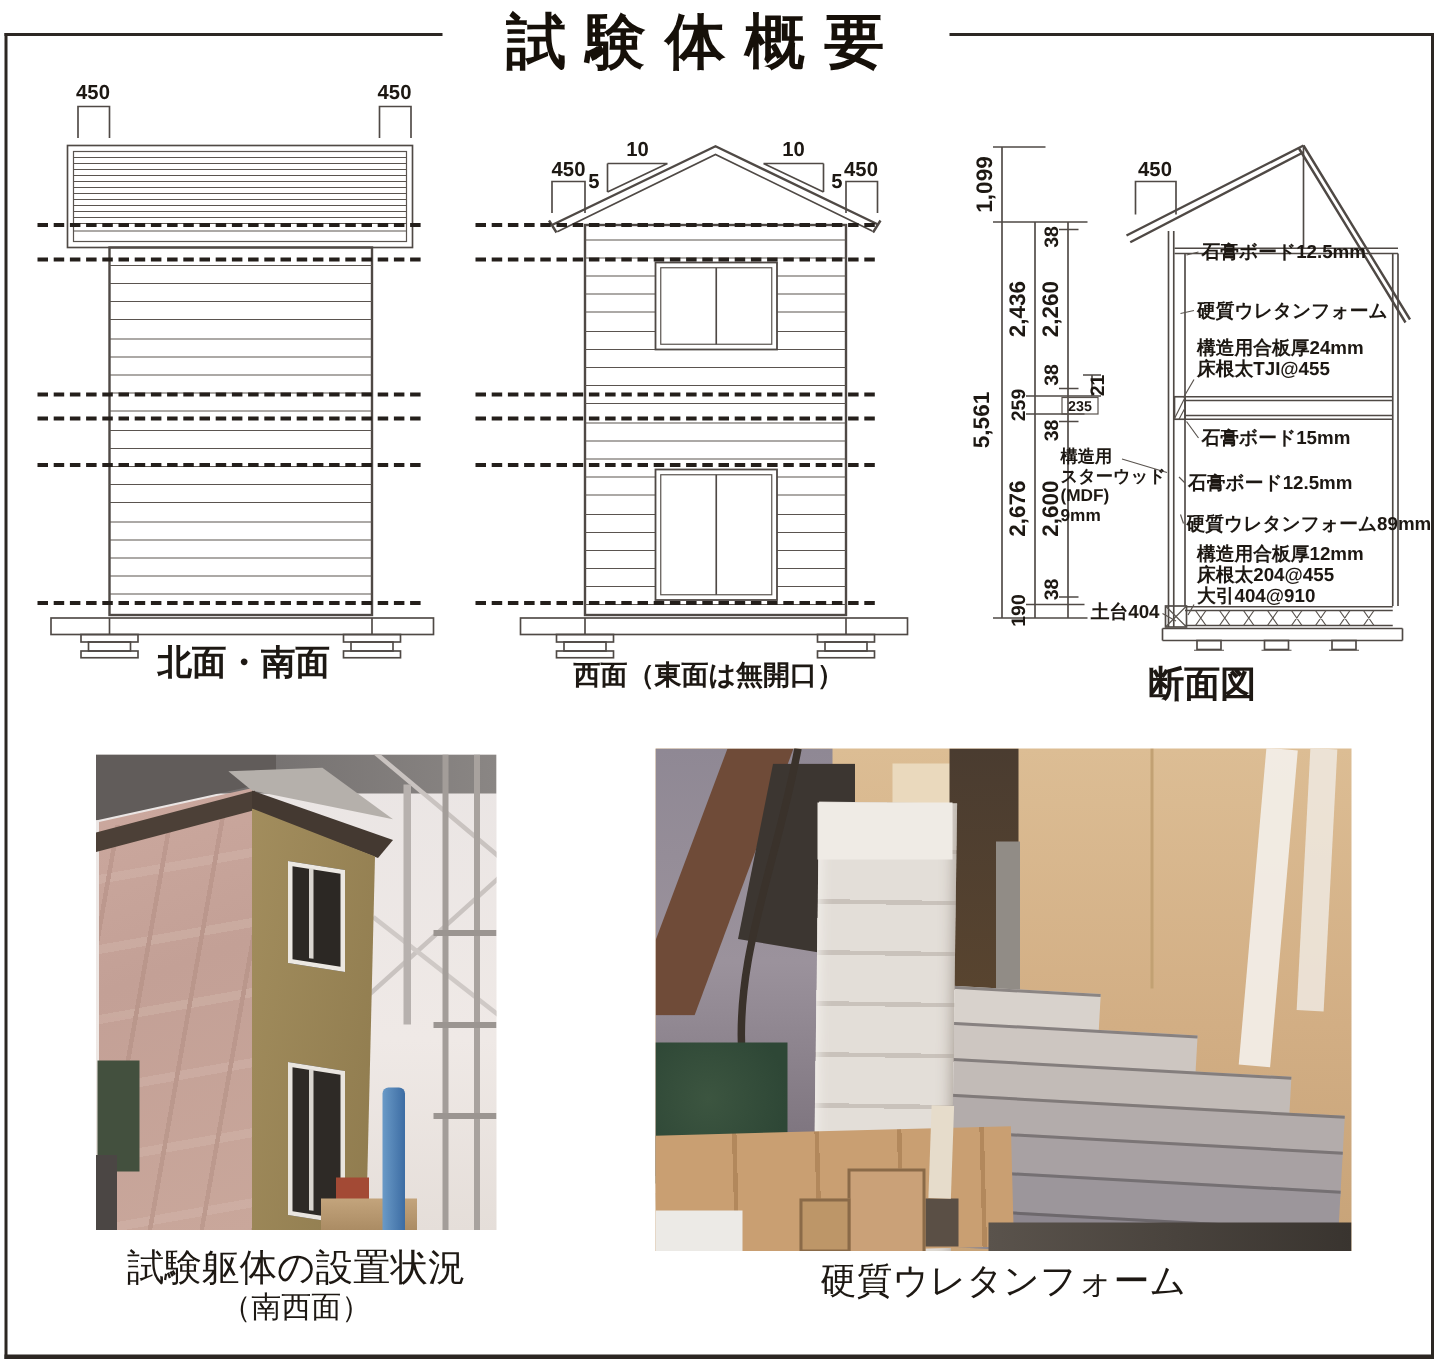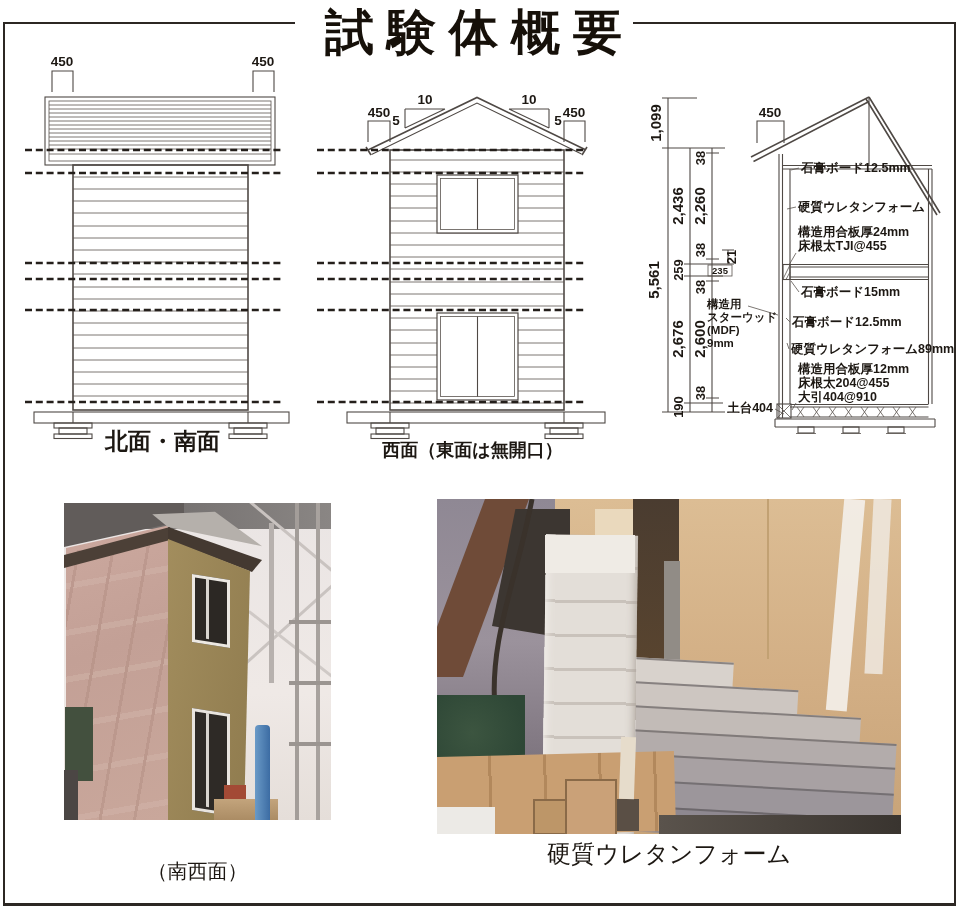--- a/index.html
+++ b/index.html
@@ -1,20 +1,20 @@
 <!DOCTYPE html>
 <html><head>
 <meta charset="utf-8">
 <style>
   html,body{margin:0;padding:0;background:#fff;}
   #page{position:relative;width:960px;height:911px;background:#fff;overflow:hidden;
         font-family:"Liberation Sans","DejaVu Sans",sans-serif;color:#1d1813;}
   .frameline{position:absolute;background:#2c2723;}
   #title{position:absolute;left:305px;top:0px;width:330px;height:46px;
-         font-size:49px;font-weight:900;letter-spacing:13px;text-align:right;
+         font-size:40px;font-weight:900;letter-spacing:13px;text-align:center;
          color:#161009;white-space:nowrap;}
   .cap{position:absolute;text-align:center;font-weight:600;color:#1d1813;}
   svg{position:absolute;overflow:visible;}
   svg .ln{stroke:#4f4945;fill:none;stroke-width:1.1;}
   svg .ln2{stroke:#4f4945;fill:none;stroke-width:1.6;}
   svg .thin{stroke:#5a544f;fill:none;stroke-width:0.8;}
   svg .dash{stroke:#241f1b;fill:none;stroke-width:2.6;stroke-dasharray:7 3.8;}
   svg .wfill{fill:#ffffff;stroke:#4f4945;stroke-width:1.2;}
   svg text{fill:#1d1813;}
   .dimh{font:700 13.5px "Liberation Sans","DejaVu Sans",sans-serif;text-anchor:middle;}
@@ -182,20 +182,21 @@
       <text class="anns" x="62" y="254">(MDF)</text>
       <text class="anns" x="62" y="267">9mm</text>
       <text class="ann" x="147" y="246">石膏ボード12.5mm</text>
       <text class="ann" x="146" y="273">硬質ウレタンフォーム89mm</text>
       <text class="ann" x="153" y="293">構造用合板厚12mm</text>
       <text class="ann" x="153" y="307">床根太204@455</text>
       <text class="ann" x="153" y="321">大引404@910</text>
       <text class="annE" x="128" y="332">土台404</text>
     </g>
   </svg>
+  <div class="cap" style="left:645px;top:440px;width:313px;font-size:24px;">断面図</div>
 
   <div class="photo" style="left:64px;top:503px;width:267px;height:317px;background:linear-gradient(180deg,#eae5e4,#efe9e6 60%,#e5ded9);">
     <div style="left:0;top:0;width:267px;height:26px;background:linear-gradient(90deg,#5c5856,#757170 40%,#8a8684);"></div>
     <div style="left:0;top:0;width:120px;height:44px;background:#615c5a;clip-path:polygon(0 0,100% 0,100% 40%,0 100%);"></div>
     <div style="left:150px;top:30px;width:150px;height:3px;background:#c9c3c0;transform:rotate(40deg);"></div>
     <div style="left:150px;top:120px;width:150px;height:3px;background:#c9c3c0;transform:rotate(-42deg);"></div>
     <div style="left:170px;top:150px;width:140px;height:3px;background:#cfc9c6;transform:rotate(38deg);"></div>
     <div style="left:205px;top:20px;width:5px;height:160px;background:#b7b1ae;"></div>
     <div style="left:231px;top:0;width:4px;height:317px;background:#a39d99;"></div>
     <div style="left:252px;top:0;width:4px;height:317px;background:#a8a29e;"></div>
@@ -209,20 +210,21 @@
     <div style="left:128px;top:74px;width:32px;height:62px;background:#2c2824;border:3px solid #ece8e2;transform:skewY(9deg);"></div>
     <div style="left:142px;top:76px;width:3px;height:60px;background:#d9d5cf;transform:skewY(9deg);"></div>
     <div style="left:128px;top:208px;width:32px;height:96px;background:#2e2a26;border:3px solid #e9e5df;transform:skewY(9deg);"></div>
     <div style="left:142px;top:210px;width:3px;height:94px;background:#d9d5cf;transform:skewY(9deg);"></div>
     <div style="left:1px;top:204px;width:28px;height:74px;background:#43503e;"></div>
     <div style="left:0;top:267px;width:14px;height:50px;background:#4b4644;"></div>
     <div style="left:160px;top:282px;width:22px;height:18px;background:#a34a35;"></div>
     <div style="left:150px;top:296px;width:64px;height:21px;background:linear-gradient(180deg,#c3a47c,#ab8c64);"></div>
     <div style="left:191px;top:222px;width:15px;height:95px;background:linear-gradient(90deg,#6a9ac7,#3c6ca3);border-radius:4px 4px 0 0;"></div>
   </div>
+  <div class="cap" style="left:40px;top:828px;width:315px;font-size:25px;font-weight:500;">試験躯体の設置状況</div>
   <div class="cap" style="left:40px;top:858px;width:315px;font-size:20px;font-weight:500;">（南西面）</div>
 
   <div class="photo" style="left:437px;top:499px;width:464px;height:335px;background:linear-gradient(180deg,#dcbd94,#d2ae84 55%,#c7a378);">
     <div style="left:0;top:0;width:118px;height:285px;background:linear-gradient(180deg,#8f8894,#9b929c 50%,#786f79);"></div>
     <div style="left:0;top:0;width:100px;height:178px;background:#6f4b38;clip-path:polygon(48px 0,92px 0,26px 178px,0 178px,0 128px);"></div>
     <div style="left:55px;top:10px;width:78px;height:130px;background:#3c3631;clip-path:polygon(30% 0,100% 0,100% 100%,0 90%);"></div>
     <div style="left:158px;top:10px;width:58px;height:128px;background:#ead9bd;"></div>
     <div style="left:196px;top:0px;width:46px;height:180px;background:linear-gradient(180deg,#4a3c30,#5a452f);"></div>
     <div style="left:227px;top:62px;width:16px;height:100px;background:#918c86;"></div>
     <div style="left:195px;top:158px;width:269px;height:180px;transform:rotate(3.2deg);transform-origin:left top;">

